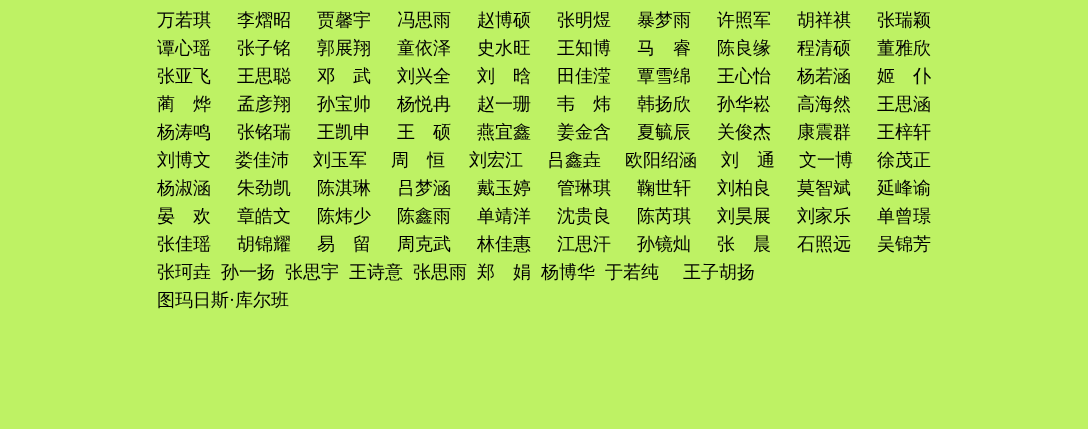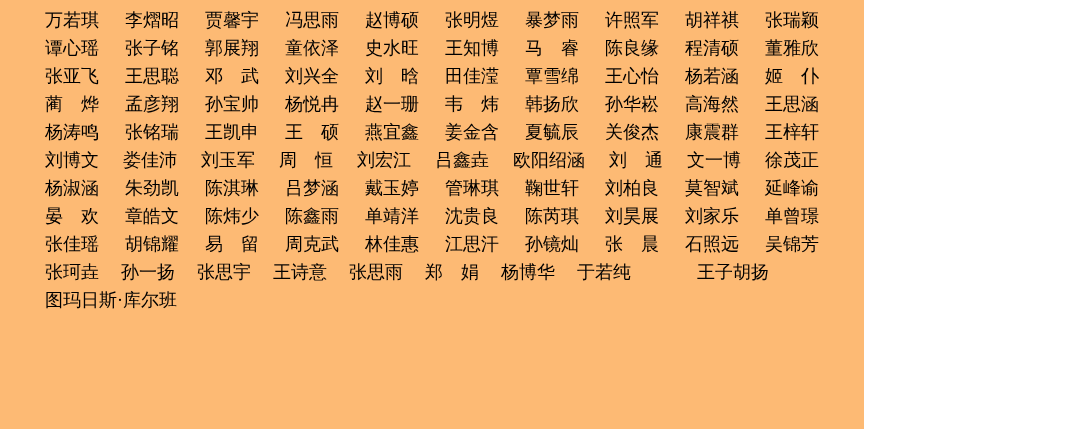--- a/index.html
+++ b/index.html
@@ -2,23 +2,23 @@
 <html><head>
 <meta charset="utf-8">
 <style>
   html, body {
     margin: 0;
     padding: 0;
     background: #ffffff;
   }
   .page {
     position: relative;
-    width: 864px;
+    width: 1088px;
     height: 429px;
-    background: #fdba74;
+    background: #bef264;
     overflow: hidden;
     font-family: "Liberation Serif", "DejaVu Serif", serif;
   }
   .name-list {
     width: 774px;
     margin: 0 auto;
     padding-top: 6px;
     color: #000000;
     font-size: 18px;
   }
@@ -27,27 +27,26 @@
     height: 28px;
     line-height: 28px;
     align-items: center;
     white-space: nowrap;
   }
   .row.justify {
     justify-content: space-between;
   }
   .row.left {
     justify-content: flex-start;
-    gap: 12px;
   }
   .row.left .name + .name {
     margin-left: 10px;
   }
   .row.row-nine .name:last-child {
-    margin-left: 54px;
+    margin-left: 24px;
   }
   .name {
     display: inline-block;
     color: #000000;
   }
   
   .name.n2 {
     width: 3em;
     text-align: justify;
     text-align-last: justify;

